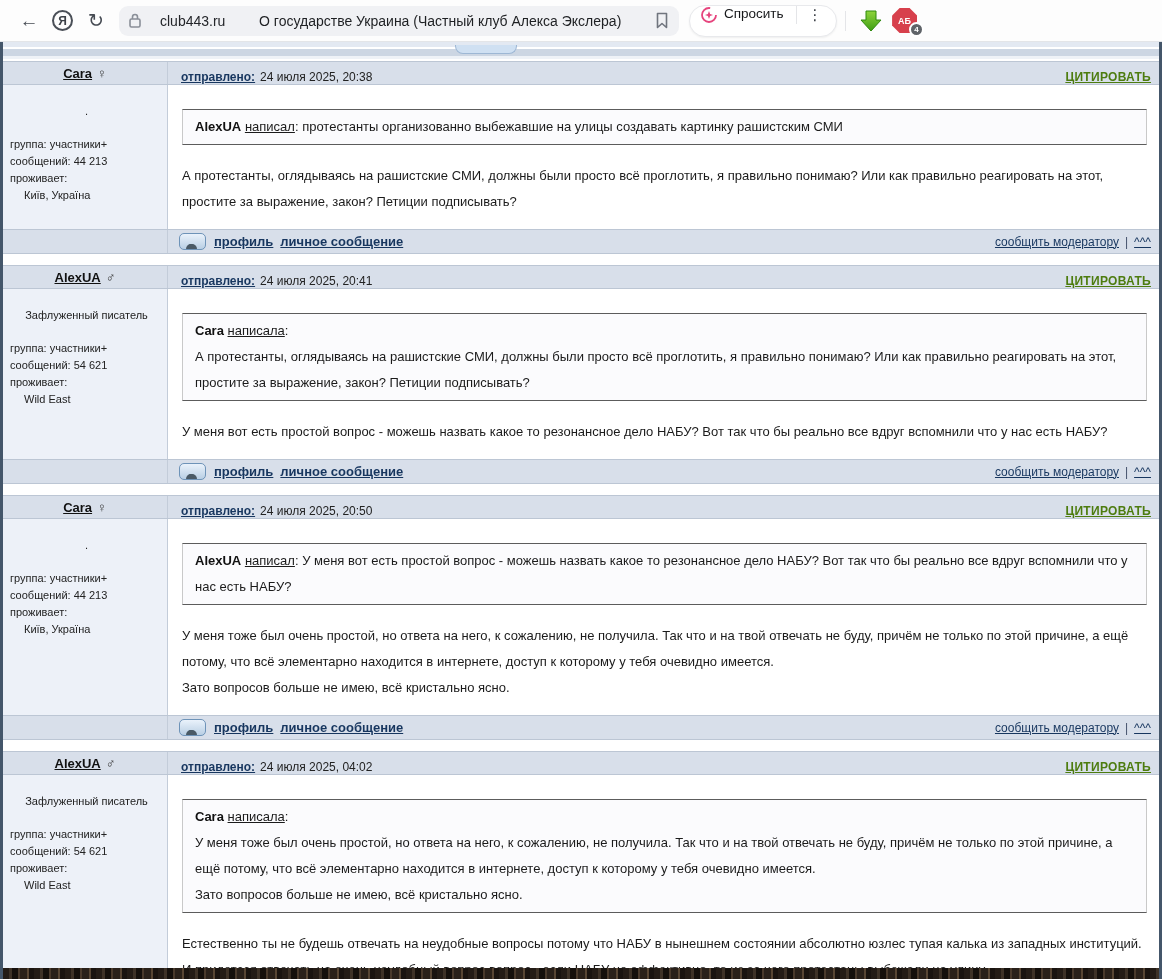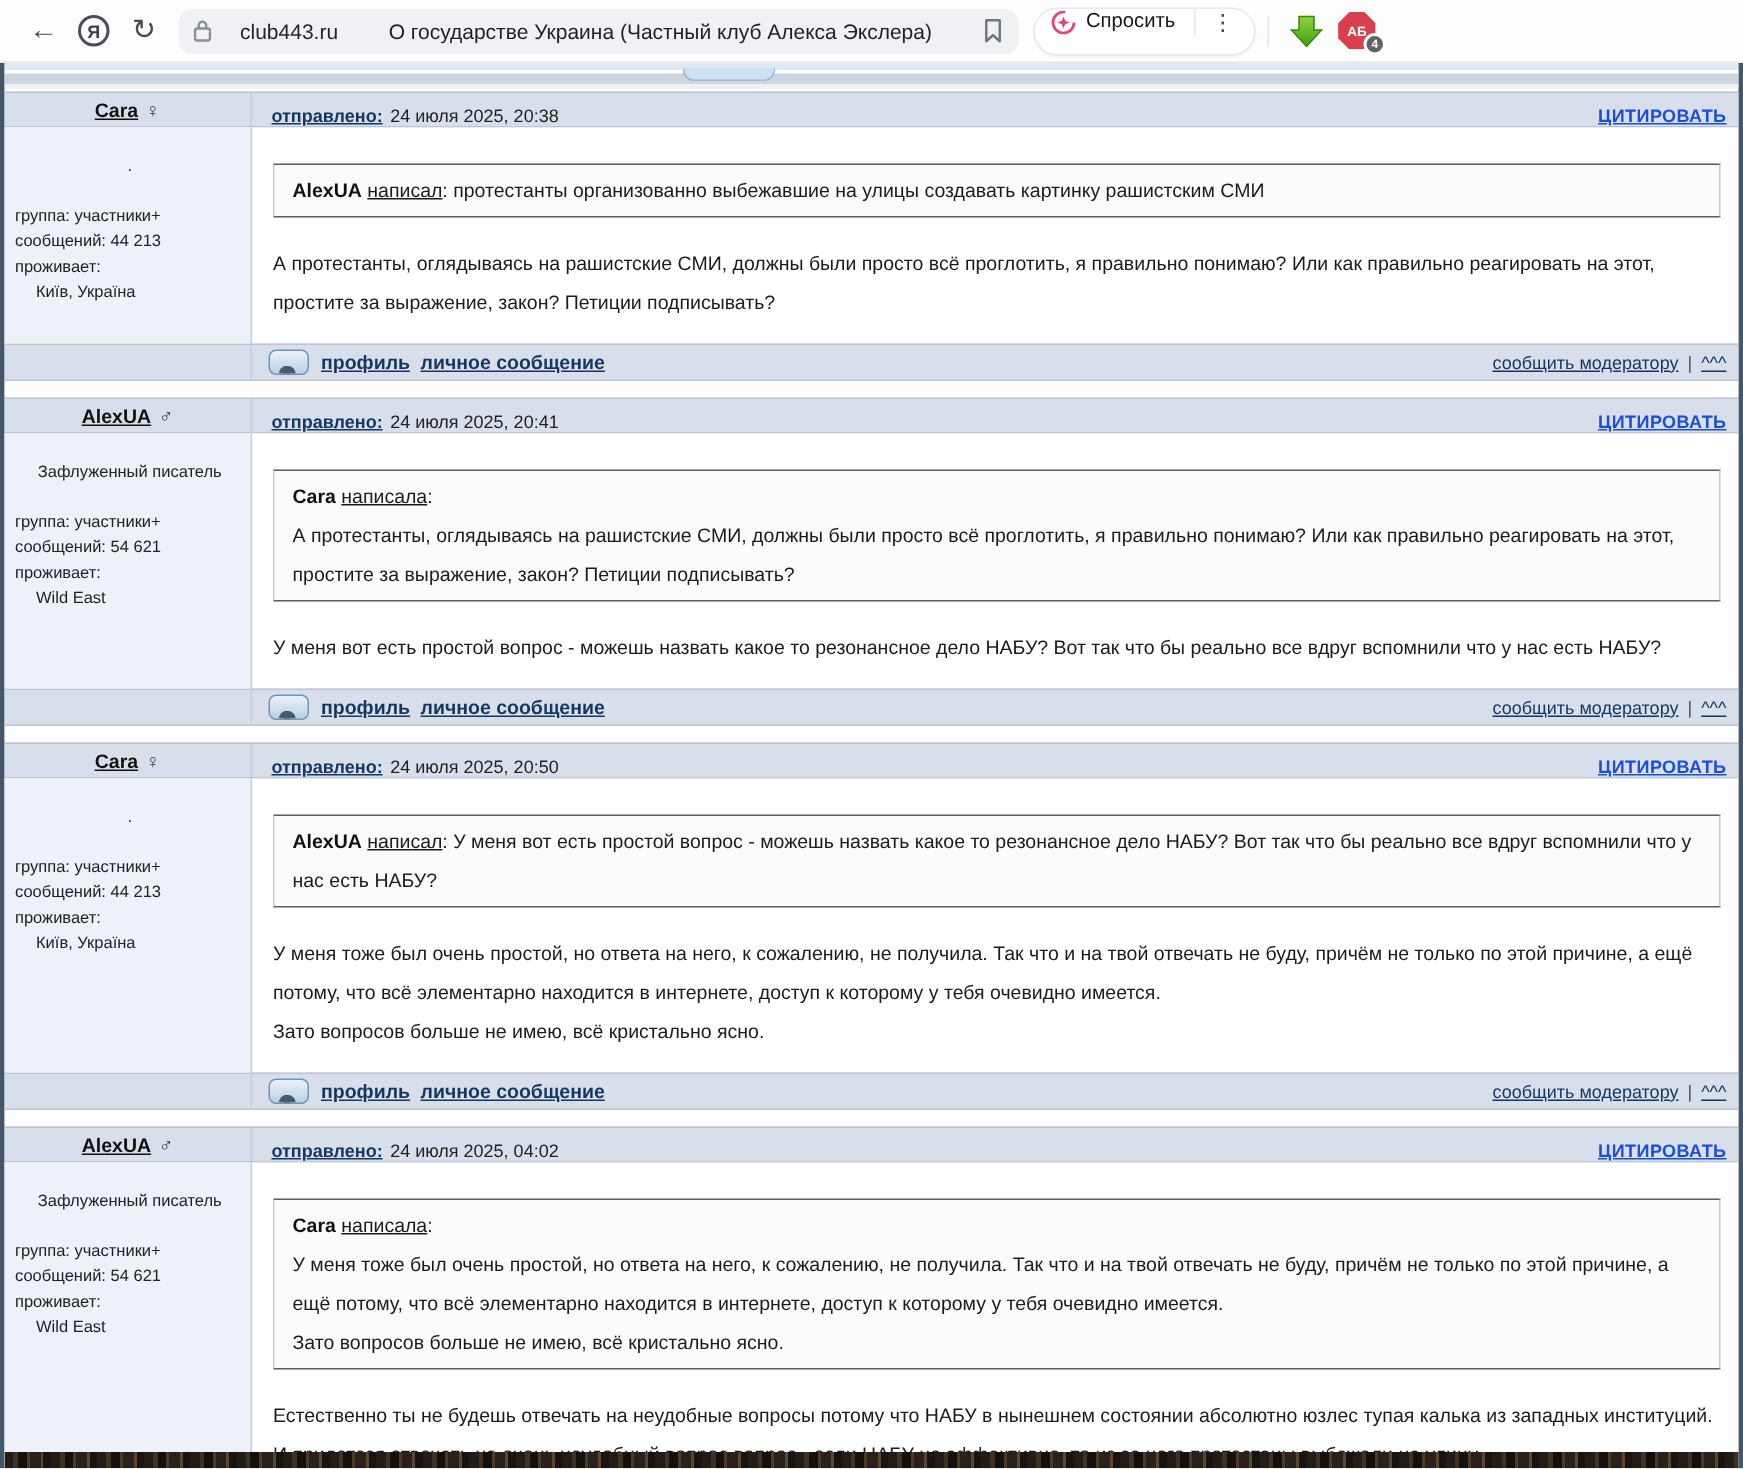--- a/index.html
+++ b/index.html
@@ -50,21 +50,21 @@
 
   .post-header { display:flex; background:#d8dfea; border-top:1px solid #bcc6d4;
     border-bottom:1px solid #bcc6d4; height:24px; align-items:center; margin-top:2px; }
   .hdr-user { width:165px; flex:0 0 auto; text-align:center; border-right:1px solid #c3ccd9;
     height:100%; display:flex; align-items:center; justify-content:center; }
   .username { font-size:13px; font-weight:bold; color:#111; text-decoration:underline; cursor:pointer; }
   .gender { font-size:13px; color:#333; margin-left:5px; }
   .hdr-main { flex:1; display:flex; align-items:flex-end; padding:0 8px 0 13px; height:100%; }
   .sent-lbl { font-size:12px; font-weight:bold; color:#17365f; text-decoration:underline; cursor:pointer; }
   .sent-date { font-size:12px; color:#222; margin-left:5px; }
-  .quote-btn { margin-left:auto; font-size:12px; font-weight:bold; color:#1d4ed8;
+  .quote-btn { margin-left:auto; font-size:12px; font-weight:bold; color:#4d7c0f;
     text-decoration:underline; letter-spacing:.3px; cursor:pointer; }
 
   .post-body { display:flex; background:#fff; }
   .user-col { width:165px; flex:0 0 auto; background:#edf1f8; border-right:1px solid #c3ccd9;
     font-size:11px; color:#222; padding:6px 4px 10px 7px; line-height:17px; }
   .member-title { text-align:center; margin:12px 0 16px; }
   .user-loc { padding-left:14px; }
   .msg-col { flex:1; padding:20px 12px 14px 14px; font-size:13px; color:#1b1b1b; line-height:26px; }
 
   .quotebox { background:#fbfbfd; border-top:1px solid #5c5c5c; border-bottom:1px solid #5c5c5c;

